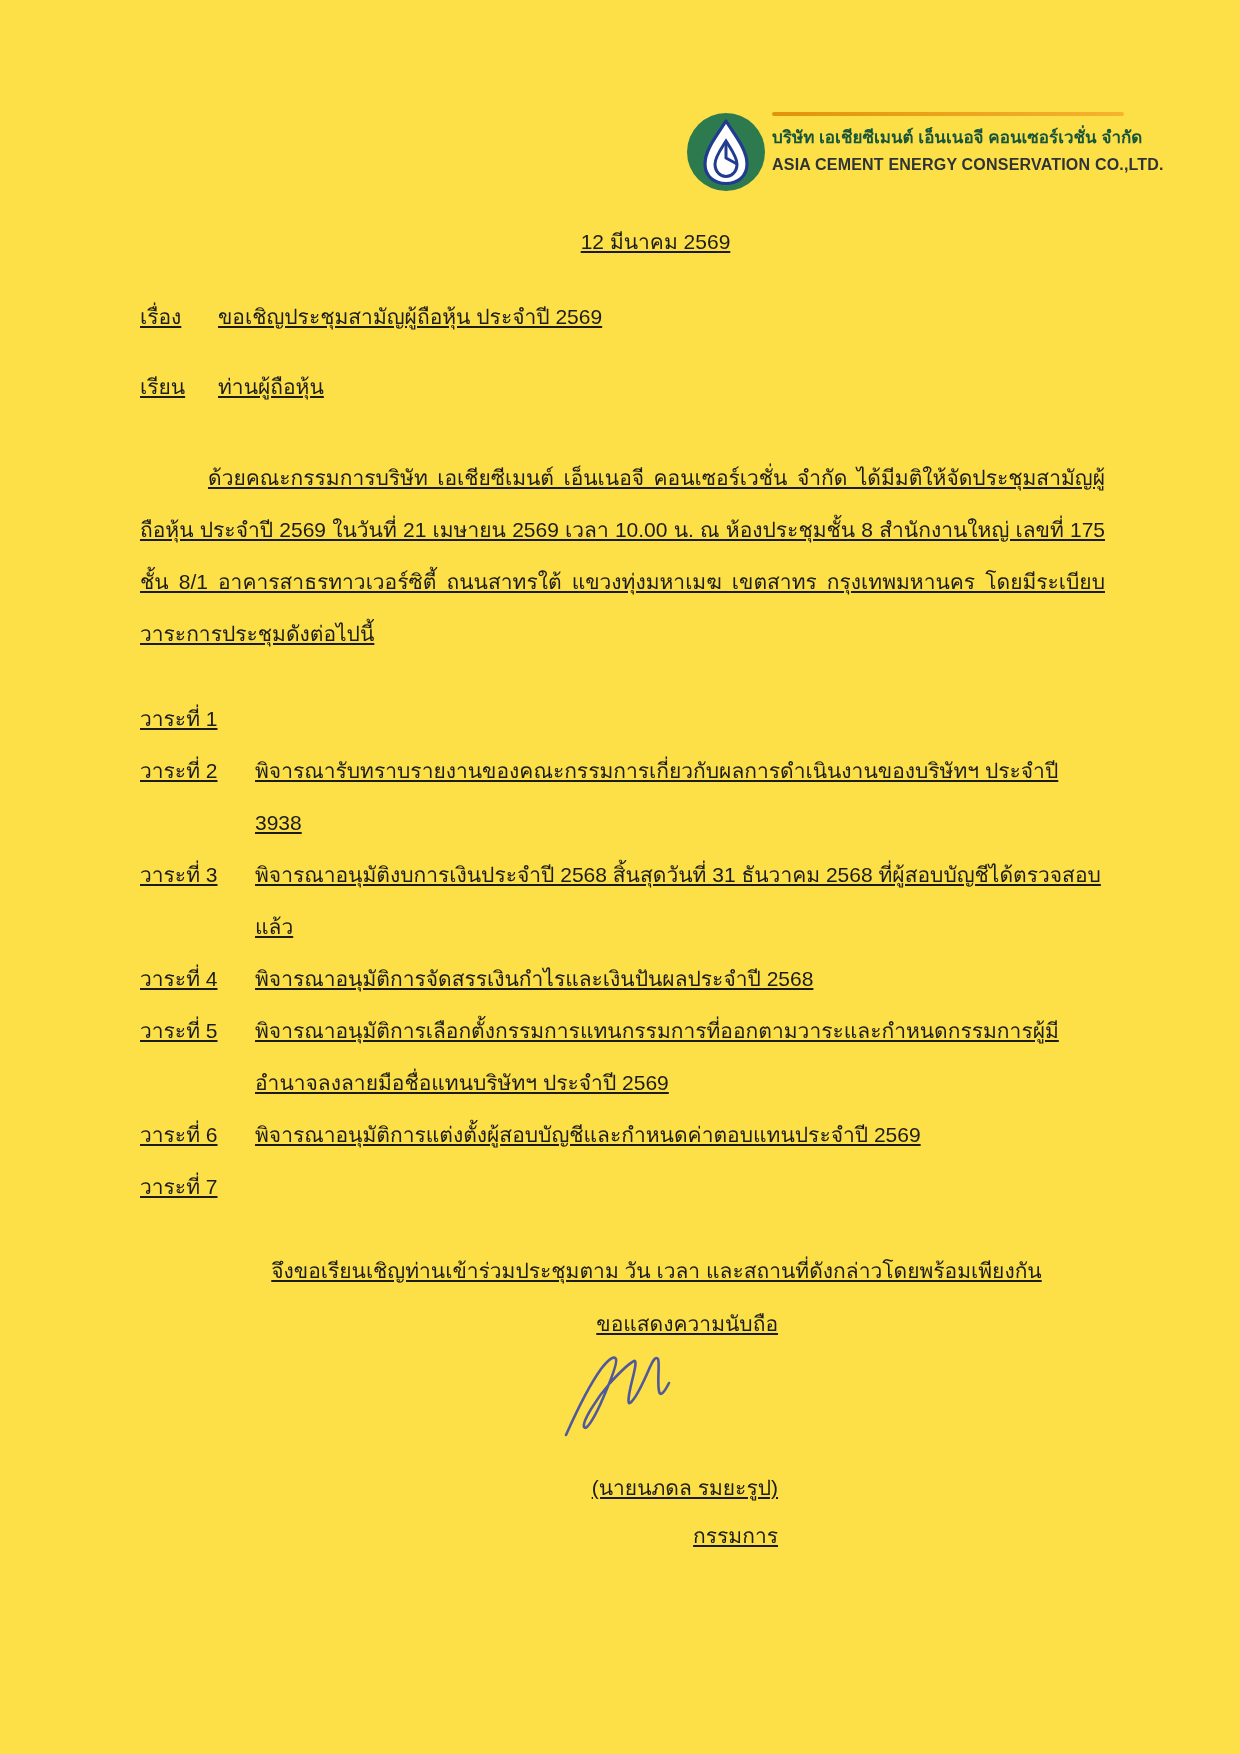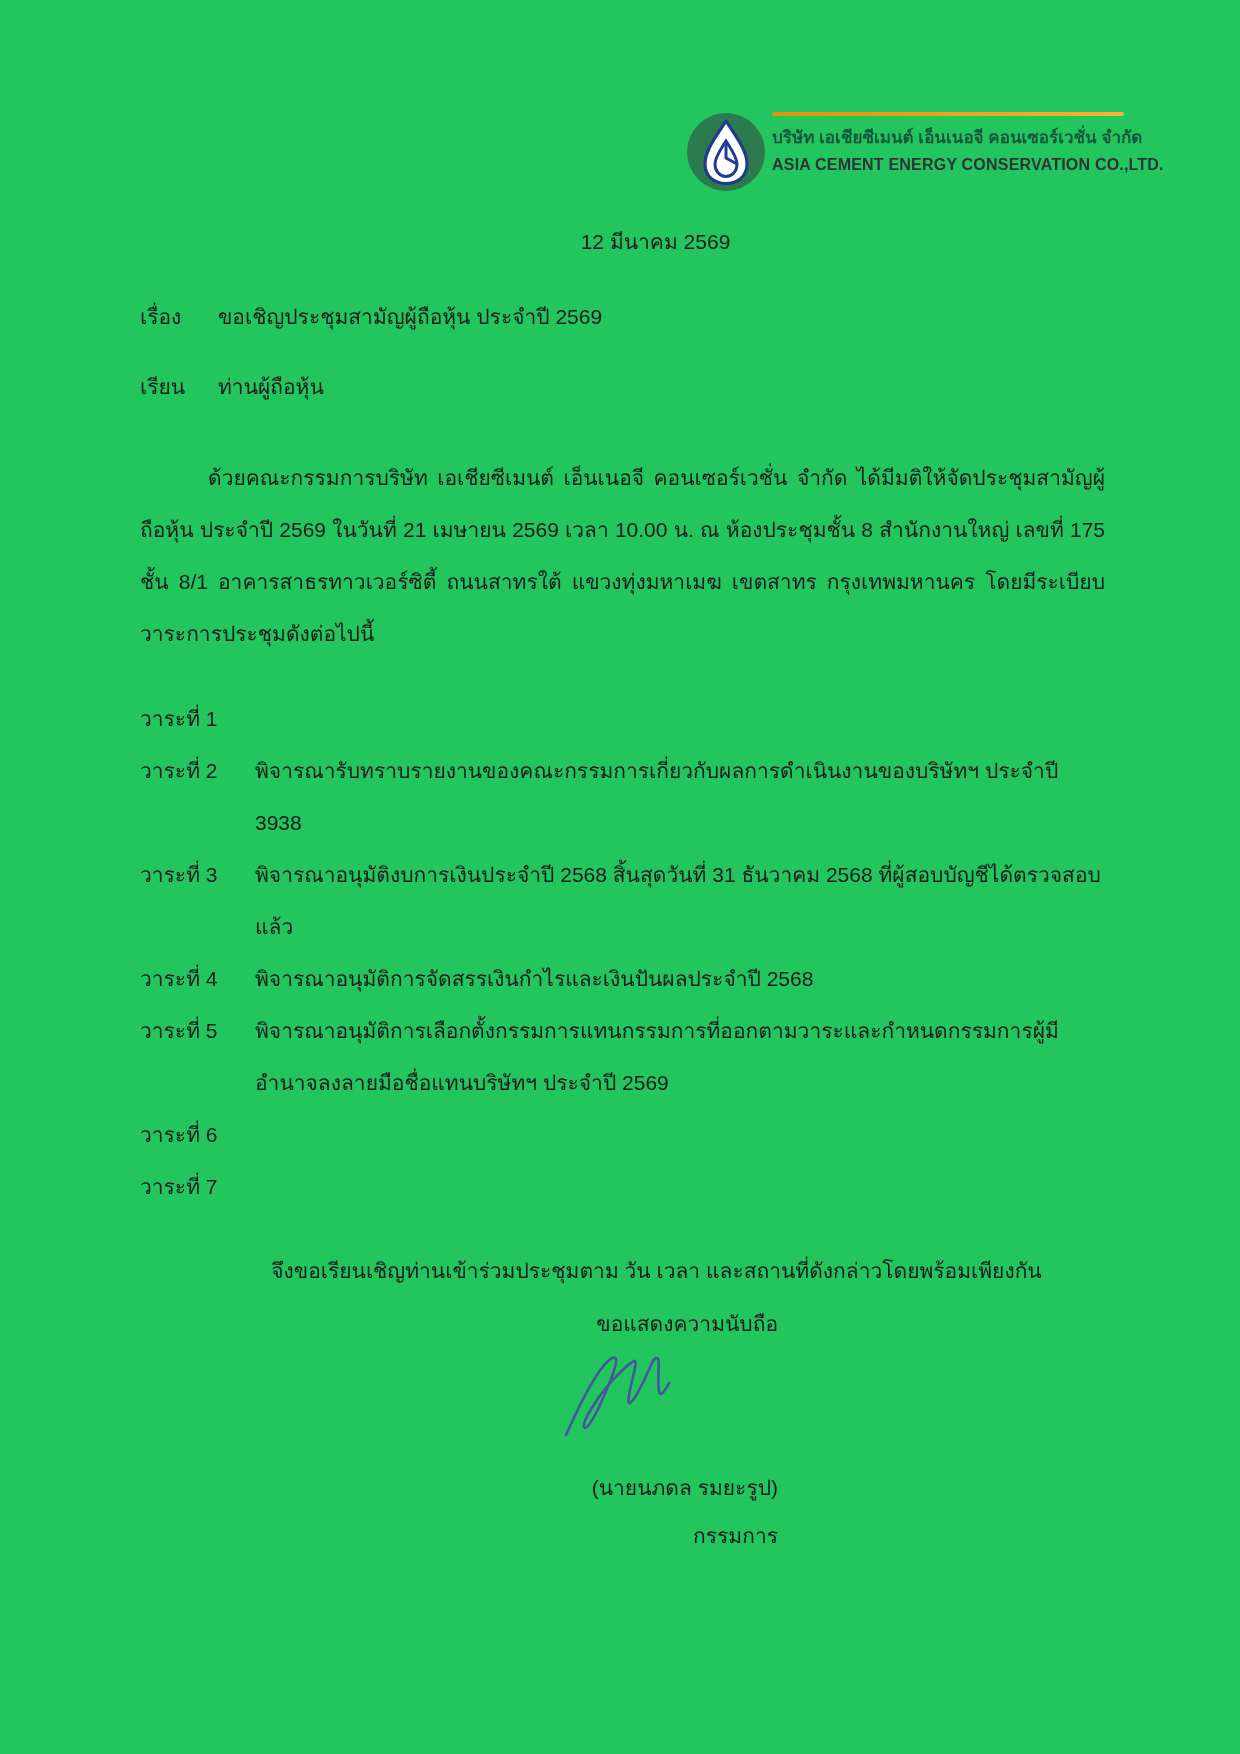--- a/index.html
+++ b/index.html
@@ -1,33 +1,33 @@
 <!DOCTYPE html>
 <html><head>
 <meta charset="utf-8">
 <style>
   html,body{margin:0;padding:0;background:#9a9a9a;}
   .page{
     position:relative;
     width:1240px;height:1754px;
     margin:0 auto;
-    background:#22c55e;
+    background:#fde047;
     font-family:"Liberation Sans","DejaVu Sans",sans-serif;
     color:#1c1c1c;
     overflow:hidden;
   }
   
   .letterhead{position:absolute;left:0;top:0;width:100%;height:210px;}
   .logo{position:absolute;left:686px;top:112px;width:80px;height:80px;}
   .lh-text{position:absolute;left:772px;top:112px;width:380px;}
   .lh-rule{width:352px;height:4px;border-radius:2px;background:linear-gradient(90deg,#e2930c,#f6b32d);}
   .lh-th{margin-top:7px;font-size:17px;font-weight:bold;color:#17543c;white-space:nowrap;}
   .lh-en{margin-top:6px;font-size:16px;font-weight:bold;color:#2e3337;letter-spacing:.2px;white-space:nowrap;}
   
-  .body{position:absolute;left:140px;top:228px;width:965px;font-size:21px;}
+  .body{position:absolute;left:140px;top:228px;width:965px;font-size:21px;text-decoration:underline;}
   .date{line-height:28px;text-align:center;padding-left:66px;}
   .kv{display:flex;margin-top:46px;line-height:30px;}
   .kv + .kv{margin-top:40px;}
   .kv .k{width:78px;flex:0 0 78px;}
   .para{
     margin-top:50px;line-height:52px;
     text-indent:68px;text-align:justify;text-align-last:left;
   }
   .agenda{margin-top:33px;}
   .agenda-row{display:flex;line-height:52px;}
@@ -90,20 +90,21 @@
       <div class="agenda-row">
         <div class="label">วาระที่ 4</div>
         <div class="text">พิจารณาอนุมัติการจัดสรรเงินกำไรและเงินปันผลประจำปี 2568</div>
       </div>
       <div class="agenda-row">
         <div class="label">วาระที่ 5</div>
         <div class="text">พิจารณาอนุมัติการเลือกตั้งกรรมการแทนกรรมการที่ออกตามวาระและกำหนด​กรรมการผู้มีอำนาจ​ลงลายมือชื่อ​แทนบริษัทฯ ประจำปี 2569</div>
       </div>
       <div class="agenda-row">
         <div class="label">วาระที่ 6</div>
+        <div class="text">พิจารณาอนุมัติการแต่งตั้งผู้สอบบัญชีและกำหนดค่าตอบแทนประจำปี 2569</div>
       </div>
       <div class="agenda-row">
         <div class="label">วาระที่ 7</div>
       </div>
     </div>
 
     <div class="closing">จึงขอเรียนเชิญท่านเข้าร่วมประชุมตาม วัน เวลา และสถานที่ดังกล่าวโดยพร้อมเพียงกัน</div>
 
     <div class="sign-block">
       <div class="salutation">ขอแสดงความนับถือ</div>

